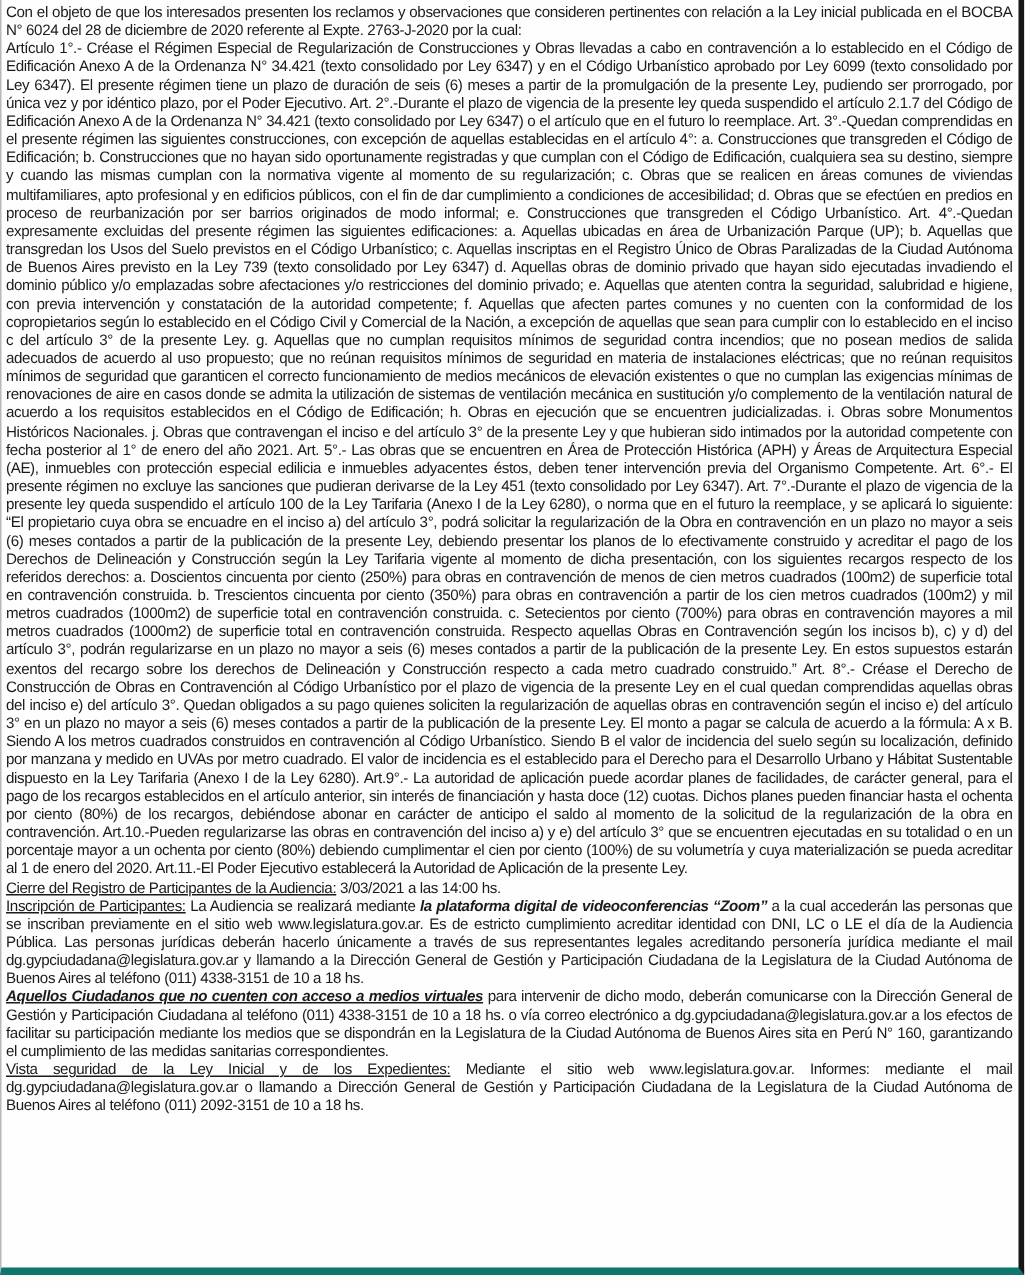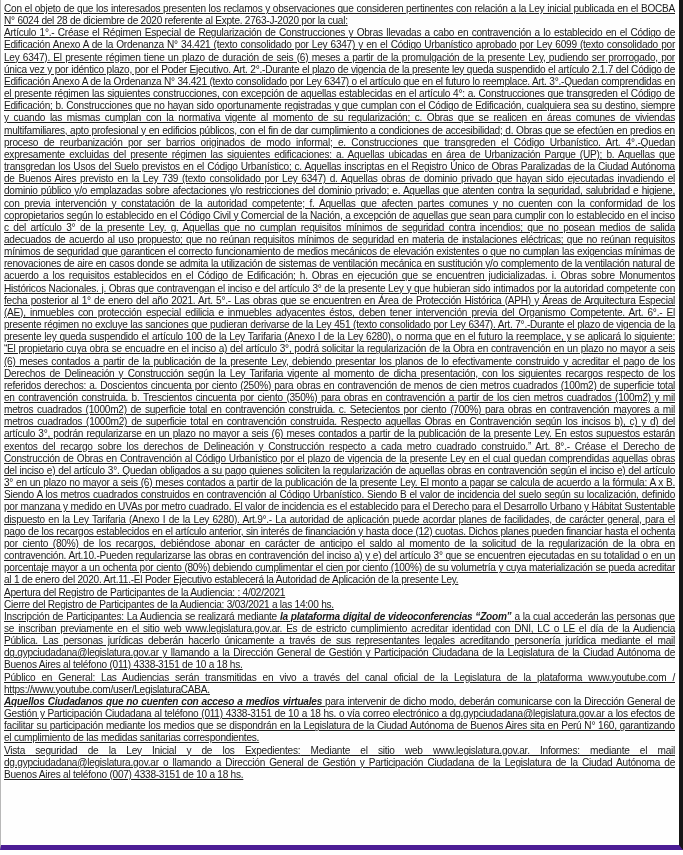--- a/index.html
+++ b/index.html
@@ -10,54 +10,51 @@
     background: #fefefe;
     overflow: hidden;
     box-sizing: border-box;
   }
   .page {
     box-sizing: border-box;
     width: 683px;
     height: 850px;
     background: #fefefe;
     border-right: 4px solid #161616;
-    border-bottom: 5px solid #4c1d95;
+    border-bottom: 5px solid #0f766e;
     border-left: 1px solid #b8b8b8;
     padding: 3px 4px 4px 3px;
     overflow: hidden;
     font-family: "Liberation Sans", sans-serif;
     font-size: 10.1px;
     line-height: 12.15px;
     letter-spacing: -0.25px;
     color: #1b1b1b;
     text-align: justify;
-    text-decoration: underline;
   }
   p.para { margin: 0; padding: 0; }
   .label { text-decoration: underline; }
   .bi { font-weight: bold; font-style: italic; }
   .bi-label { font-weight: bold; font-style: italic; text-decoration: underline; }
 </style>
 </head>
 <body>
 
 <div class="sheet">
   <div class="page">
 
     <p class="para"><span>Con el objeto de que los interesados presenten los reclamos y observaciones que consideren pertinentes con relación a la Ley inicial publicada en el BOCBA N° 6024 del 28 de diciembre de 2020 referente al Expte. 2763-J-2020 por la cual:</span></p>
 
     <p class="para"><span>Artículo 1°.- Créase el Régimen Especial de Regularización de Construcciones y Obras llevadas a cabo en contravención a lo establecido en el Código de Edificación Anexo A de la Ordenanza N° 34.421 (texto consolidado por Ley 6347) y en el Código Urbanístico aprobado por Ley 6099 (texto consolidado por Ley 6347). El presente régimen tiene un plazo de duración de seis (6) meses a partir de la promulgación de la presente Ley, pudiendo ser prorrogado, por única vez y por idéntico plazo, por el Poder Ejecutivo. Art. 2°.-Durante el plazo de vigencia de la presente ley queda suspendido el artículo 2.1.7 del Código de Edificación Anexo A de la Ordenanza N° 34.421 (texto consolidado por Ley 6347) o el artículo que en el futuro lo reemplace. Art. 3°.-Quedan comprendidas en el presente régimen las siguientes construcciones, con excepción de aquellas establecidas en el artículo 4°: a. Construcciones que transgreden el Código de Edificación; b. Construcciones que no hayan sido oportunamente registradas y que cumplan con el Código de Edificación, cualquiera sea su destino, siempre y cuando las mismas cumplan con la normativa vigente al momento de su regularización; c. Obras que se realicen en áreas comunes de viviendas multifamiliares, apto profesional y en edificios públicos, con el fin de dar cumplimiento a condiciones de accesibilidad; d. Obras que se efectúen en predios en proceso de reurbanización por ser barrios originados de modo informal; e. Construcciones que transgreden el Código Urbanístico. Art. 4°.-Quedan expresamente excluidas del presente régimen las siguientes edificaciones: a. Aquellas ubicadas en área de Urbanización Parque (UP); b. Aquellas que transgredan los Usos del Suelo previstos en el Código Urbanístico; c. Aquellas inscriptas en el Registro Único de Obras Paralizadas de la Ciudad Autónoma de Buenos Aires previsto en la Ley 739 (texto consolidado por Ley 6347) d. Aquellas obras de dominio privado que hayan sido ejecutadas invadiendo el dominio público y/o emplazadas sobre afectaciones y/o restricciones del dominio privado; e. Aquellas que atenten contra la seguridad, salubridad e higiene, con previa intervención y constatación de la autoridad competente; f. Aquellas que afecten partes comunes y no cuenten con la conformidad de los copropietarios según lo establecido en el Código Civil y Comercial de la Nación, a excepción de aquellas que sean para cumplir con lo establecido en el inciso c del artículo 3° de la presente Ley. g. Aquellas que no cumplan requisitos mínimos de seguridad contra incendios; que no posean medios de salida adecuados de acuerdo al uso propuesto; que no reúnan requisitos mínimos de seguridad en materia de instalaciones eléctricas; que no reúnan requisitos mínimos de seguridad que garanticen el correcto funcionamiento de medios mecánicos de elevación existentes o que no cumplan las exigencias mínimas de renovaciones de aire en casos donde se admita la utilización de sistemas de ventilación mecánica en sustitución y/o complemento de la ventilación natural de acuerdo a los requisitos establecidos en el Código de Edificación; h. Obras en ejecución que se encuentren judicializadas. i. Obras sobre Monumentos Históricos Nacionales. j. Obras que contravengan el inciso e del artículo 3° de la presente Ley y que hubieran sido intimados por la autoridad competente con fecha posterior al 1° de enero del año 2021. Art. 5°.- Las obras que se encuentren en Área de Protección Histórica (APH) y Áreas de Arquitectura Especial (AE), inmuebles con protección especial edilicia e inmuebles adyacentes éstos, deben tener intervención previa del Organismo Competente. Art. 6°.- El presente régimen no excluye las sanciones que pudieran derivarse de la Ley 451 (texto consolidado por Ley 6347). Art. 7°.-Durante el plazo de vigencia de la presente ley queda suspendido el artículo 100 de la Ley Tarifaria (Anexo I de la Ley 6280), o norma que en el futuro la reemplace, y se aplicará lo siguiente: “El propietario cuya obra se encuadre en el inciso a) del artículo 3°, podrá solicitar la regularización de la Obra en contravención en un plazo no mayor a seis (6) meses contados a partir de la publicación de la presente Ley, debiendo presentar los planos de lo efectivamente construido y acreditar el pago de los Derechos de Delineación y Construcción según la Ley Tarifaria vigente al momento de dicha presentación, con los siguientes recargos respecto de los referidos derechos: a. Doscientos cincuenta por ciento (250%) para obras en contravención de menos de cien metros cuadrados (100m2) de superficie total en contravención construida. b. Trescientos cincuenta por ciento (350%) para obras en contravención a partir de los cien metros cuadrados (100m2) y mil metros cuadrados (1000m2) de superficie total en contravención construida. c. Setecientos por ciento (700%) para obras en contravención mayores a mil metros cuadrados (1000m2) de superficie total en contravención construida. Respecto aquellas Obras en Contravención según los incisos b), c) y d) del artículo 3°, podrán regularizarse en un plazo no mayor a seis (6) meses contados a partir de la publicación de la presente Ley. En estos supuestos estarán exentos del recargo sobre los derechos de Delineación y Construcción respecto a cada metro cuadrado construido.” Art. 8°.- Créase el Derecho de Construcción de Obras en Contravención al Código Urbanístico por el plazo de vigencia de la presente Ley en el cual quedan comprendidas aquellas obras del inciso e) del artículo 3°. Quedan obligados a su pago quienes soliciten la regularización de aquellas obras en contravención según el inciso e) del artículo 3° en un plazo no mayor a seis (6) meses contados a partir de la publicación de la presente Ley. El monto a pagar se calcula de acuerdo a la fórmula: A x B. Siendo A los metros cuadrados construidos en contravención al Código Urbanístico. Siendo B el valor de incidencia del suelo según su localización, definido por manzana y medido en UVAs por metro cuadrado. El valor de incidencia es el establecido para el Derecho para el Desarrollo Urbano y Hábitat Sustentable dispuesto en la Ley Tarifaria (Anexo I de la Ley 6280). Art.9°.- La autoridad de aplicación puede acordar planes de facilidades, de carácter general, para el pago de los recargos establecidos en el artículo anterior, sin interés de financiación y hasta doce (12) cuotas. Dichos planes pueden financiar hasta el ochenta por ciento (80%) de los recargos, debiéndose abonar en carácter de anticipo el saldo al momento de la solicitud de la regularización de la obra en contravención. Art.10.-Pueden regularizarse las obras en contravención del inciso a) y e) del artículo 3° que se encuentren ejecutadas en su totalidad o en un porcentaje mayor a un ochenta por ciento (80%) debiendo cumplimentar el cien por ciento (100%) de su volumetría y cuya materialización se pueda acreditar al 1 de enero del 2020. Art.11.-El Poder Ejecutivo establecerá la Autoridad de Aplicación de la presente Ley.</span></p>
 
-    <p class="para"><span class="label">Apertura del Registro de Participantes de la Audiencia:</span> <span>: 4/02/2021</span></p>
 
     <p class="para"><span class="label">Cierre del Registro de Participantes de la Audiencia:</span> <span>3/03/2021 a las 14:00 hs.</span></p>
 
     <p class="para"><span class="label">Inscripción de Participantes:</span> <span>La Audiencia se realizará mediante</span> <span class="bi">la plataforma digital de videoconferencias “Zoom”</span> <span>a la cual accederán las personas que se inscriban previamente en el sitio web www.legislatura.gov.ar. Es de estricto cumplimiento acreditar identidad con DNI, LC o LE el día de la Audiencia Pública. Las personas jurídicas deberán hacerlo únicamente a través de sus representantes legales acreditando personería jurídica mediante el mail dg.gypciudadana@legislatura.gov.ar y llamando a la Dirección General de Gestión y Participación Ciudadana de la Legislatura de la Ciudad Autónoma de Buenos Aires al teléfono (011) 4338-3151 de 10 a 18 hs.</span></p>
 
-    <p class="para"><span class="label">Público en General:</span> <span>Las Audiencias serán transmitidas en vivo a través del canal oficial de la Legislatura de la plataforma www.youtube.com / https://www.youtube.com/user/LegislaturaCABA.</span></p>
 
     <p class="para"><span class="bi-label">Aquellos Ciudadanos que no cuenten con acceso a medios virtuales</span> <span>para intervenir de dicho modo, deberán comunicarse con la Dirección General de Gestión y Participación Ciudadana al teléfono (011) 4338-3151 de 10 a 18 hs. o vía correo electrónico a dg.gypciudadana@legislatura.gov.ar a los efectos de facilitar su participación mediante los medios que se dispondrán en la Legislatura de la Ciudad Autónoma de Buenos Aires sita en Perú N° 160, garantizando el cumplimiento de las medidas sanitarias correspondientes.</span></p>
 
-    <p class="para"><span class="label">Vista seguridad de la Ley Inicial y de los Expedientes:</span> <span>Mediante el sitio web www.legislatura.gov.ar. Informes: mediante el mail dg.gypciudadana@legislatura.gov.ar o llamando a Dirección General de Gestión y Participación Ciudadana de la Legislatura de la Ciudad Autónoma de Buenos Aires al teléfono (007) 4338-3151 de 10 a 18 hs.</span></p>
+    <p class="para"><span class="label">Vista seguridad de la Ley Inicial y de los Expedientes:</span> <span>Mediante el sitio web www.legislatura.gov.ar. Informes: mediante el mail dg.gypciudadana@legislatura.gov.ar o llamando a Dirección General de Gestión y Participación Ciudadana de la Legislatura de la Ciudad Autónoma de Buenos Aires al teléfono (011) 2092-3151 de 10 a 18 hs.</span></p>
 
 
   </div>
 </div>
 
 </body></html>

